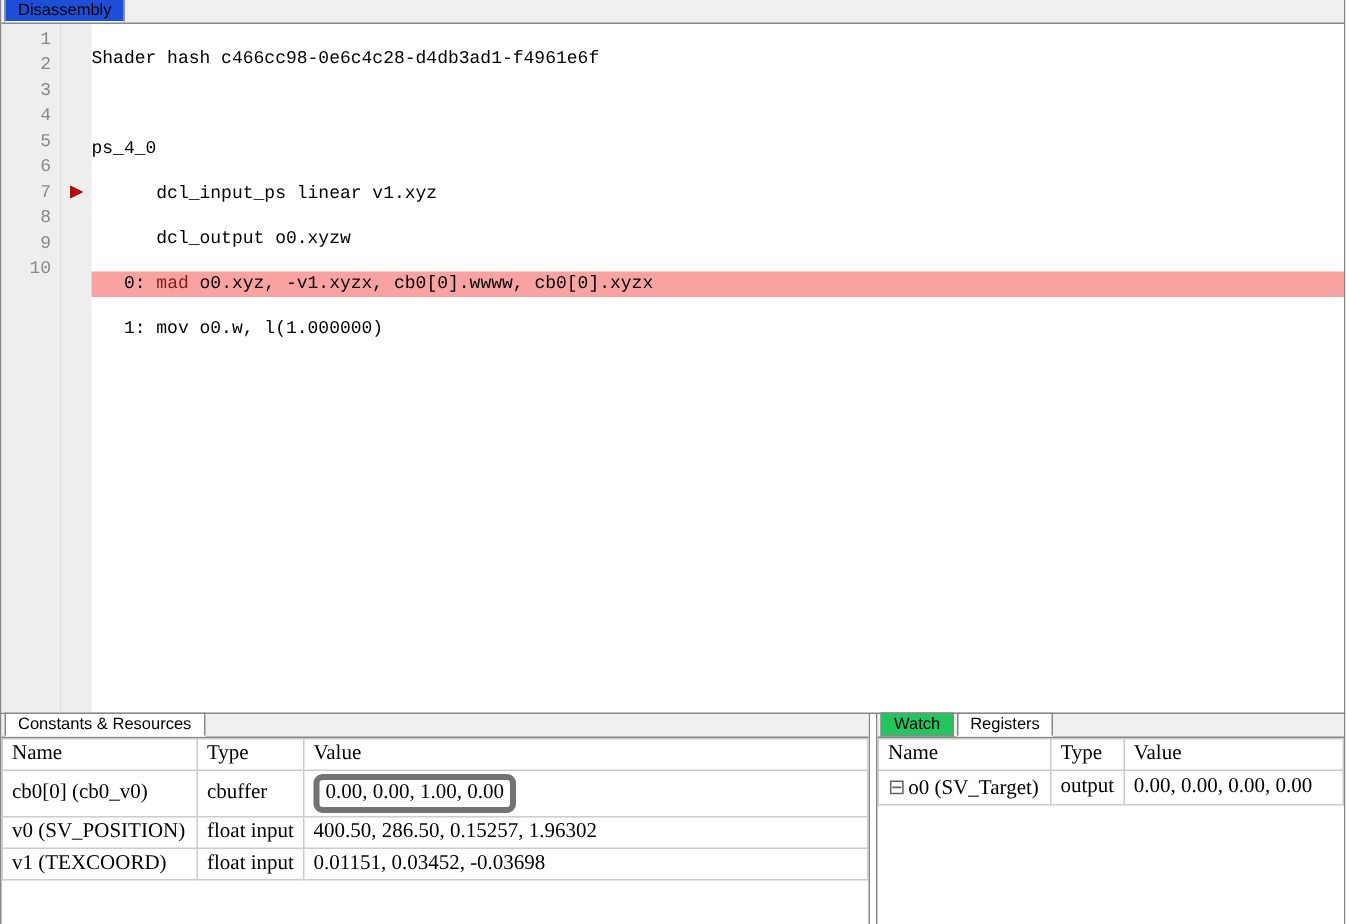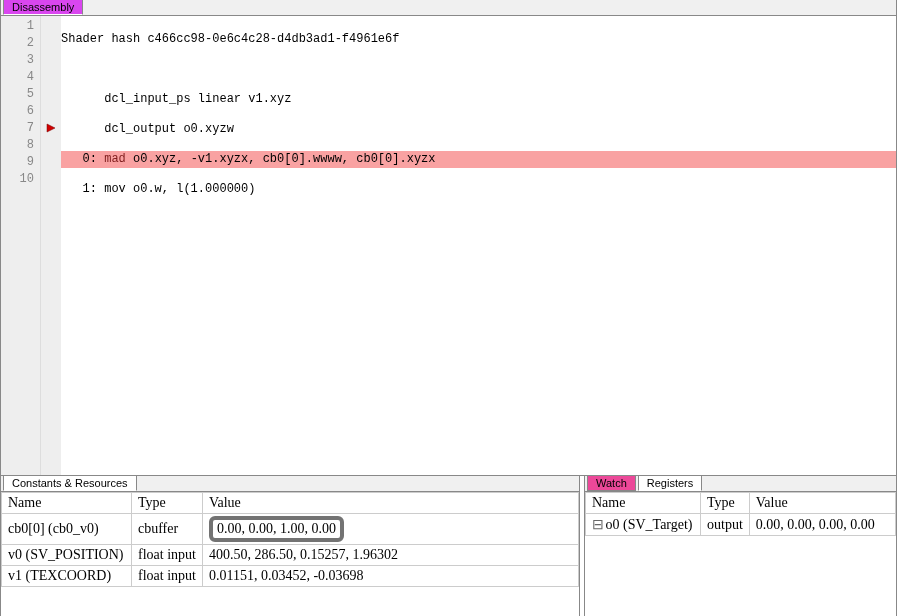--- a/index.html
+++ b/index.html
@@ -22,21 +22,21 @@
   background: #fff;
 }
 .tab-strip {
   height: 16px;
   border-bottom: 1px solid #888;
   background: #f0f0f0;
 }
 .tab {
   display: inline-block;
   padding: 1px 8px;
-  background: #d946ef;
+  background: #1d4ed8;
   border: 1px solid #888;
   border-bottom: 1px solid #fff;
   font-family: "SimSun", "MS Sans Serif", sans-serif;
   font-size: 11px;
   position: relative;
   top: -1px;
   margin-left: 2px;
 }
 .code-area {
   display: flex;
@@ -97,21 +97,21 @@
   background: #f0f0f0;
   border-bottom: 1px solid #888;
   font-family: "SimSun", "MS Sans Serif", sans-serif;
   font-size: 11px;
   height: 16px;
 }
 .panel-titlebar .tab {
   background: #fff;
 }
 .panel-titlebar .tab.inactive {
-  background: #ec4899;
+  background: #22c55e;
   border-bottom: 1px solid #888;
 }
 table.data {
   border-collapse: collapse;
   width: 100%;
   font-family: Liberation Serif, serif;
   font-size: 14px;
 }
 table.data th {
   text-align: left;
@@ -170,20 +170,21 @@
             <polygon points="2,2 10,6 2,10" fill="#d00000" stroke="#700" stroke-width="0.5"></polygon>
           </svg>
       </div>
       <div style="height:17px"></div>
       <div style="height:17px"></div>
       <div style="height:17px"></div>
     </div>
     <div class="code-lines">
       <div class="code-line">Shader hash c466cc98-0e6c4c28-d4db3ad1-f4961e6f</div>
       <div class="code-line"></div>
+      <div class="code-line">ps_4_0</div>
       <div class="code-line">      dcl_input_ps linear v1.xyz</div>
       <div class="code-line">      dcl_output o0.xyzw</div>
       <div class="code-line highlighted"><span>   0: </span><span class="kw-mad">mad</span><span> o0.xyz, -v1.xyzx, cb0[0].wwww, cb0[0].xyzx</span></div>
       <div class="code-line">   1: mov o0.w, l(1.000000)</div>
       <div class="code-line"></div>
     </div>
   </div>
 </div>
 
 <div class="bottom">

